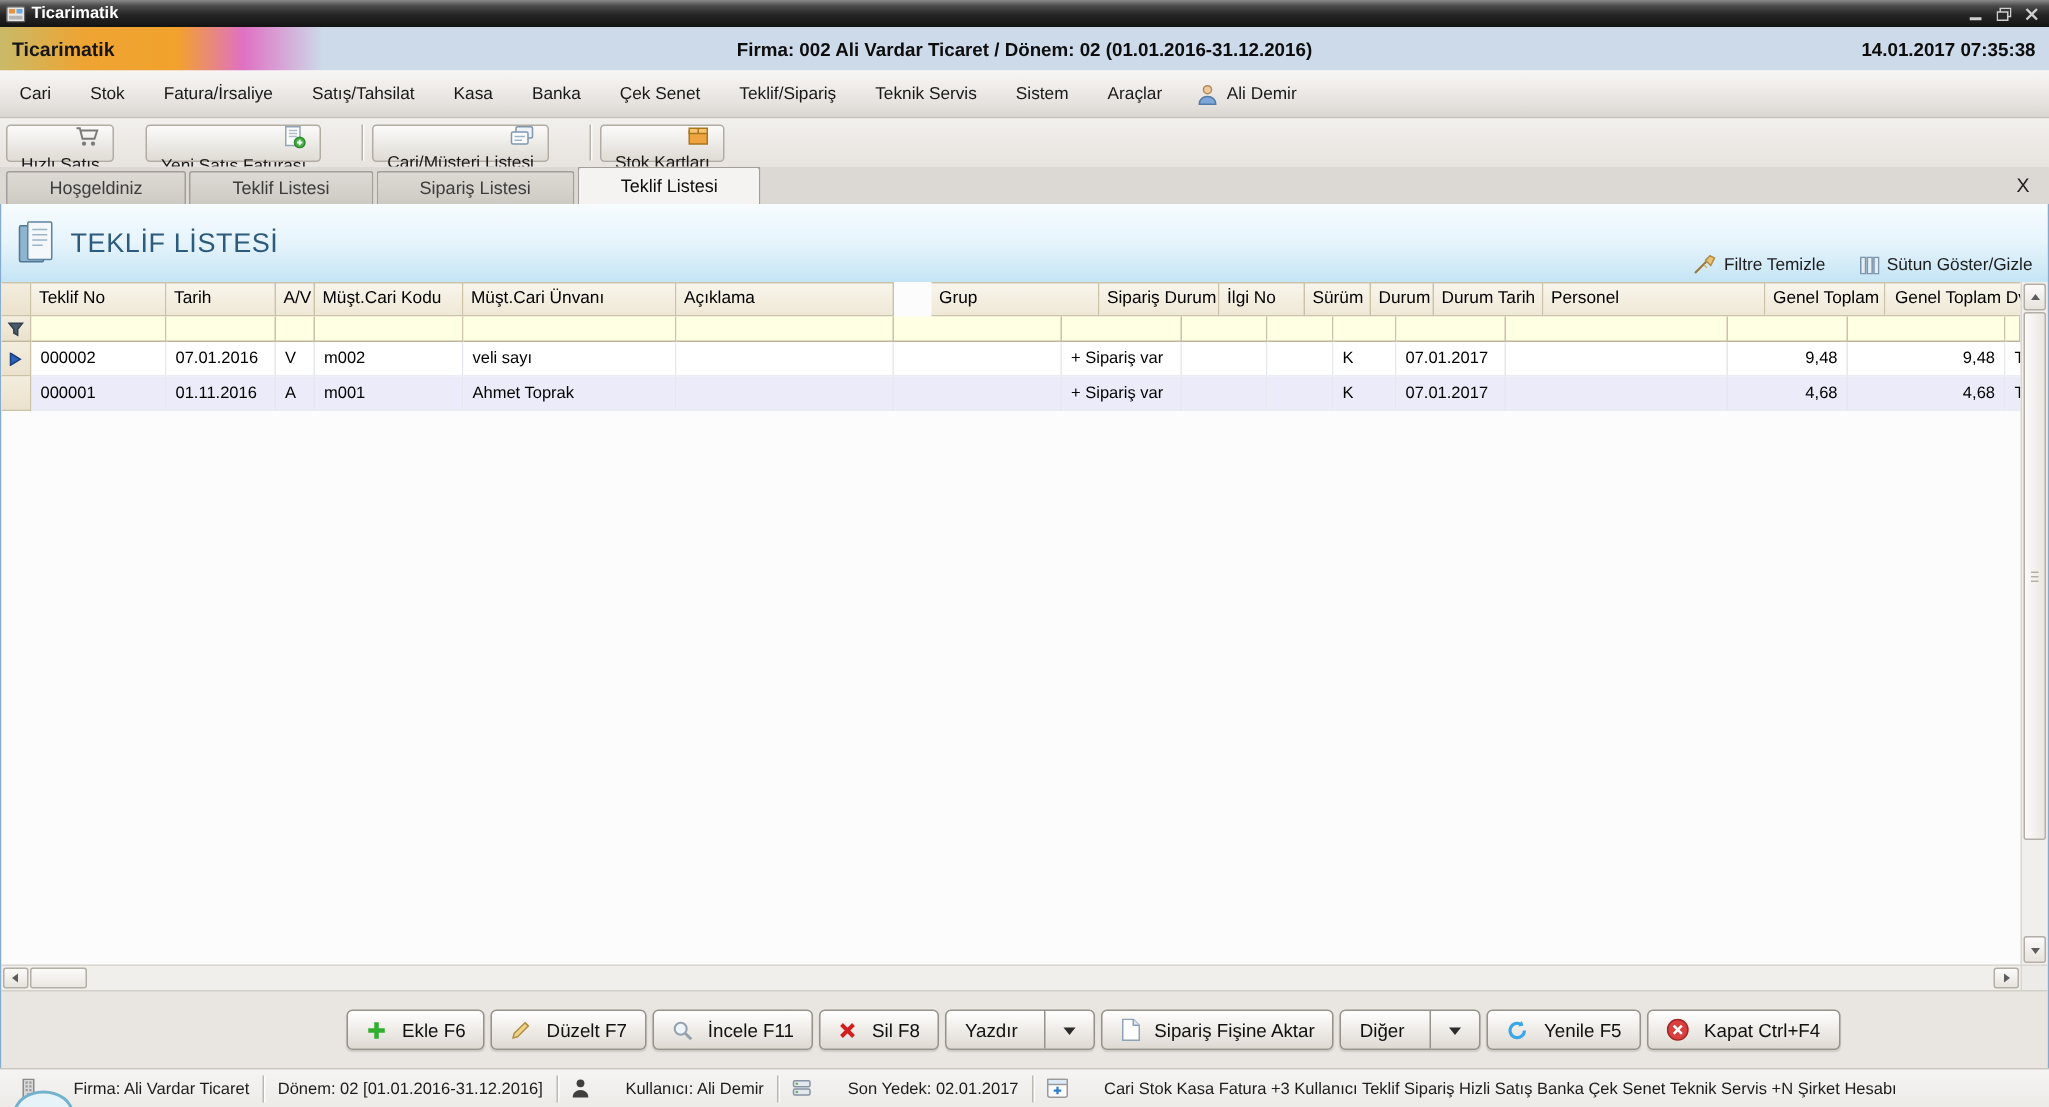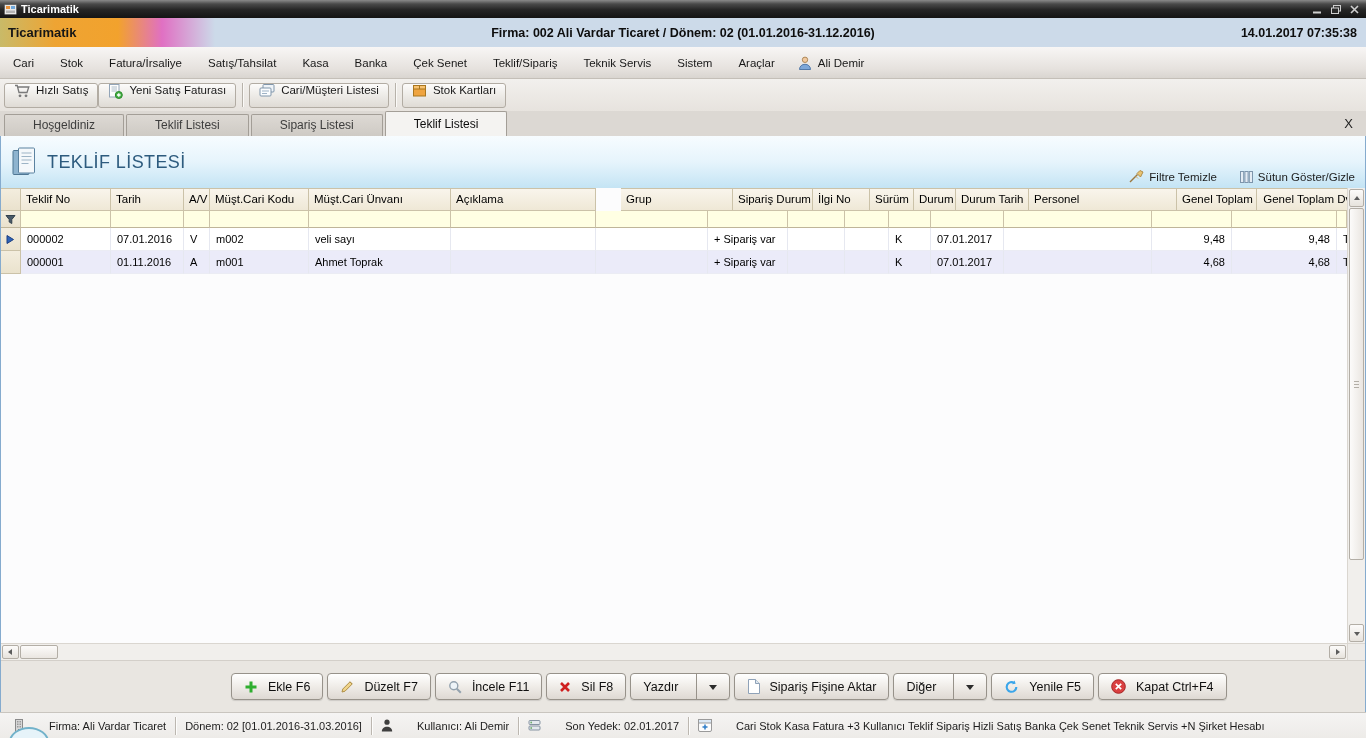--- a/index.html
+++ b/index.html
@@ -25,23 +25,23 @@
   
   .menubar{position:absolute;top:47px;left:0;right:0;height:31px;display:flex;align-items:center;
     background:linear-gradient(180deg,#f8f6f5 0%,#e6e2de 70%,#d9d5d0 100%);border-bottom:1px solid #c4bfb8;
     font-size:11.5px;color:#181818;}
   .menuitem{padding:0 13px;line-height:30px;cursor:default;}
   .menuuser{display:flex;align-items:center;gap:6px;padding:0 10px;}
 
   
   .quickbar{position:absolute;top:79px;left:0;right:0;height:32px;display:flex;align-items:center;
     background:linear-gradient(180deg,#f2f0ed,#e7e3de);padding-left:4px;}
-  .qbtn{display:inline-flex;align-items:flex-start;gap:6px;height:25px;padding:0 9px;margin-right:0;
+  .qbtn{display:inline-flex;align-items:flex-end;gap:6px;height:25px;padding:0 9px;margin-right:21px;
     border:1px solid #b2aca3;border-radius:3px;font-size:11.5px;color:#181818;
-    background:linear-gradient(180deg,#fcfbfa,#edebe7 50%,#dfdbd5);}
+    background:linear-gradient(180deg,#fcfbfa,#edebe7 50%,#dfdbd5);flex-direction:column;}
   .qsep{width:1px;height:24px;background:#b7b2aa;box-shadow:1px 0 0 #fbfaf8;margin:0 6px;}
 
   
   .tabstrip{position:absolute;top:111px;left:0;right:0;height:25px;display:flex;align-items:flex-end;
     background:#dcd8d3;padding-left:4px;}
   .tab{height:21px;line-height:21px;padding:0 28px;margin-right:2px;font-size:12px;color:#3d3d3d;
     border:1px solid #a39e97;border-bottom:none;border-radius:2px 2px 0 0;
     background:linear-gradient(180deg,#ddd9d4,#cecac4);}
   .tab.active{height:24px;line-height:24px;background:#f4f3f1;color:#0d0d0d;}
   .tabclose{margin-left:auto;align-self:center;margin-right:13px;font-size:13px;color:#222;cursor:default;}
@@ -477,21 +477,21 @@
             <rect x="4" y="7" width="1.5" height="1.5"></rect>
             <rect x="6.5" y="7" width="1.5" height="1.5"></rect>
           </g>
           <rect x="5" y="10" width="2" height="2.5" fill="#777"></rect>
         </svg>
       </span>
       <span>Firma: Ali Vardar Ticaret</span>
     </div>
     <span class="ssep"></span>
     <div class="sitem">
-      <span>Dönem: 02 [01.01.2016-31.03.2016]</span>
+      <span>Dönem: 02 [01.01.2016-31.12.2016]</span>
     </div>
     <span class="ssep"></span>
     <div class="sitem">
       <span class="ic">
         <svg width="12" height="13" viewBox="0 0 12 13">
           <circle cx="6" cy="3.2" r="2.6" fill="#3f3f3f"></circle>
           <path d="M0.8 12.6c0-3 2.3-4.9 5.2-4.9s5.2 1.9 5.2 4.9z" fill="#3f3f3f"></path>
         </svg>
       </span>
       <span>Kullanıcı: Ali Demir</span>

